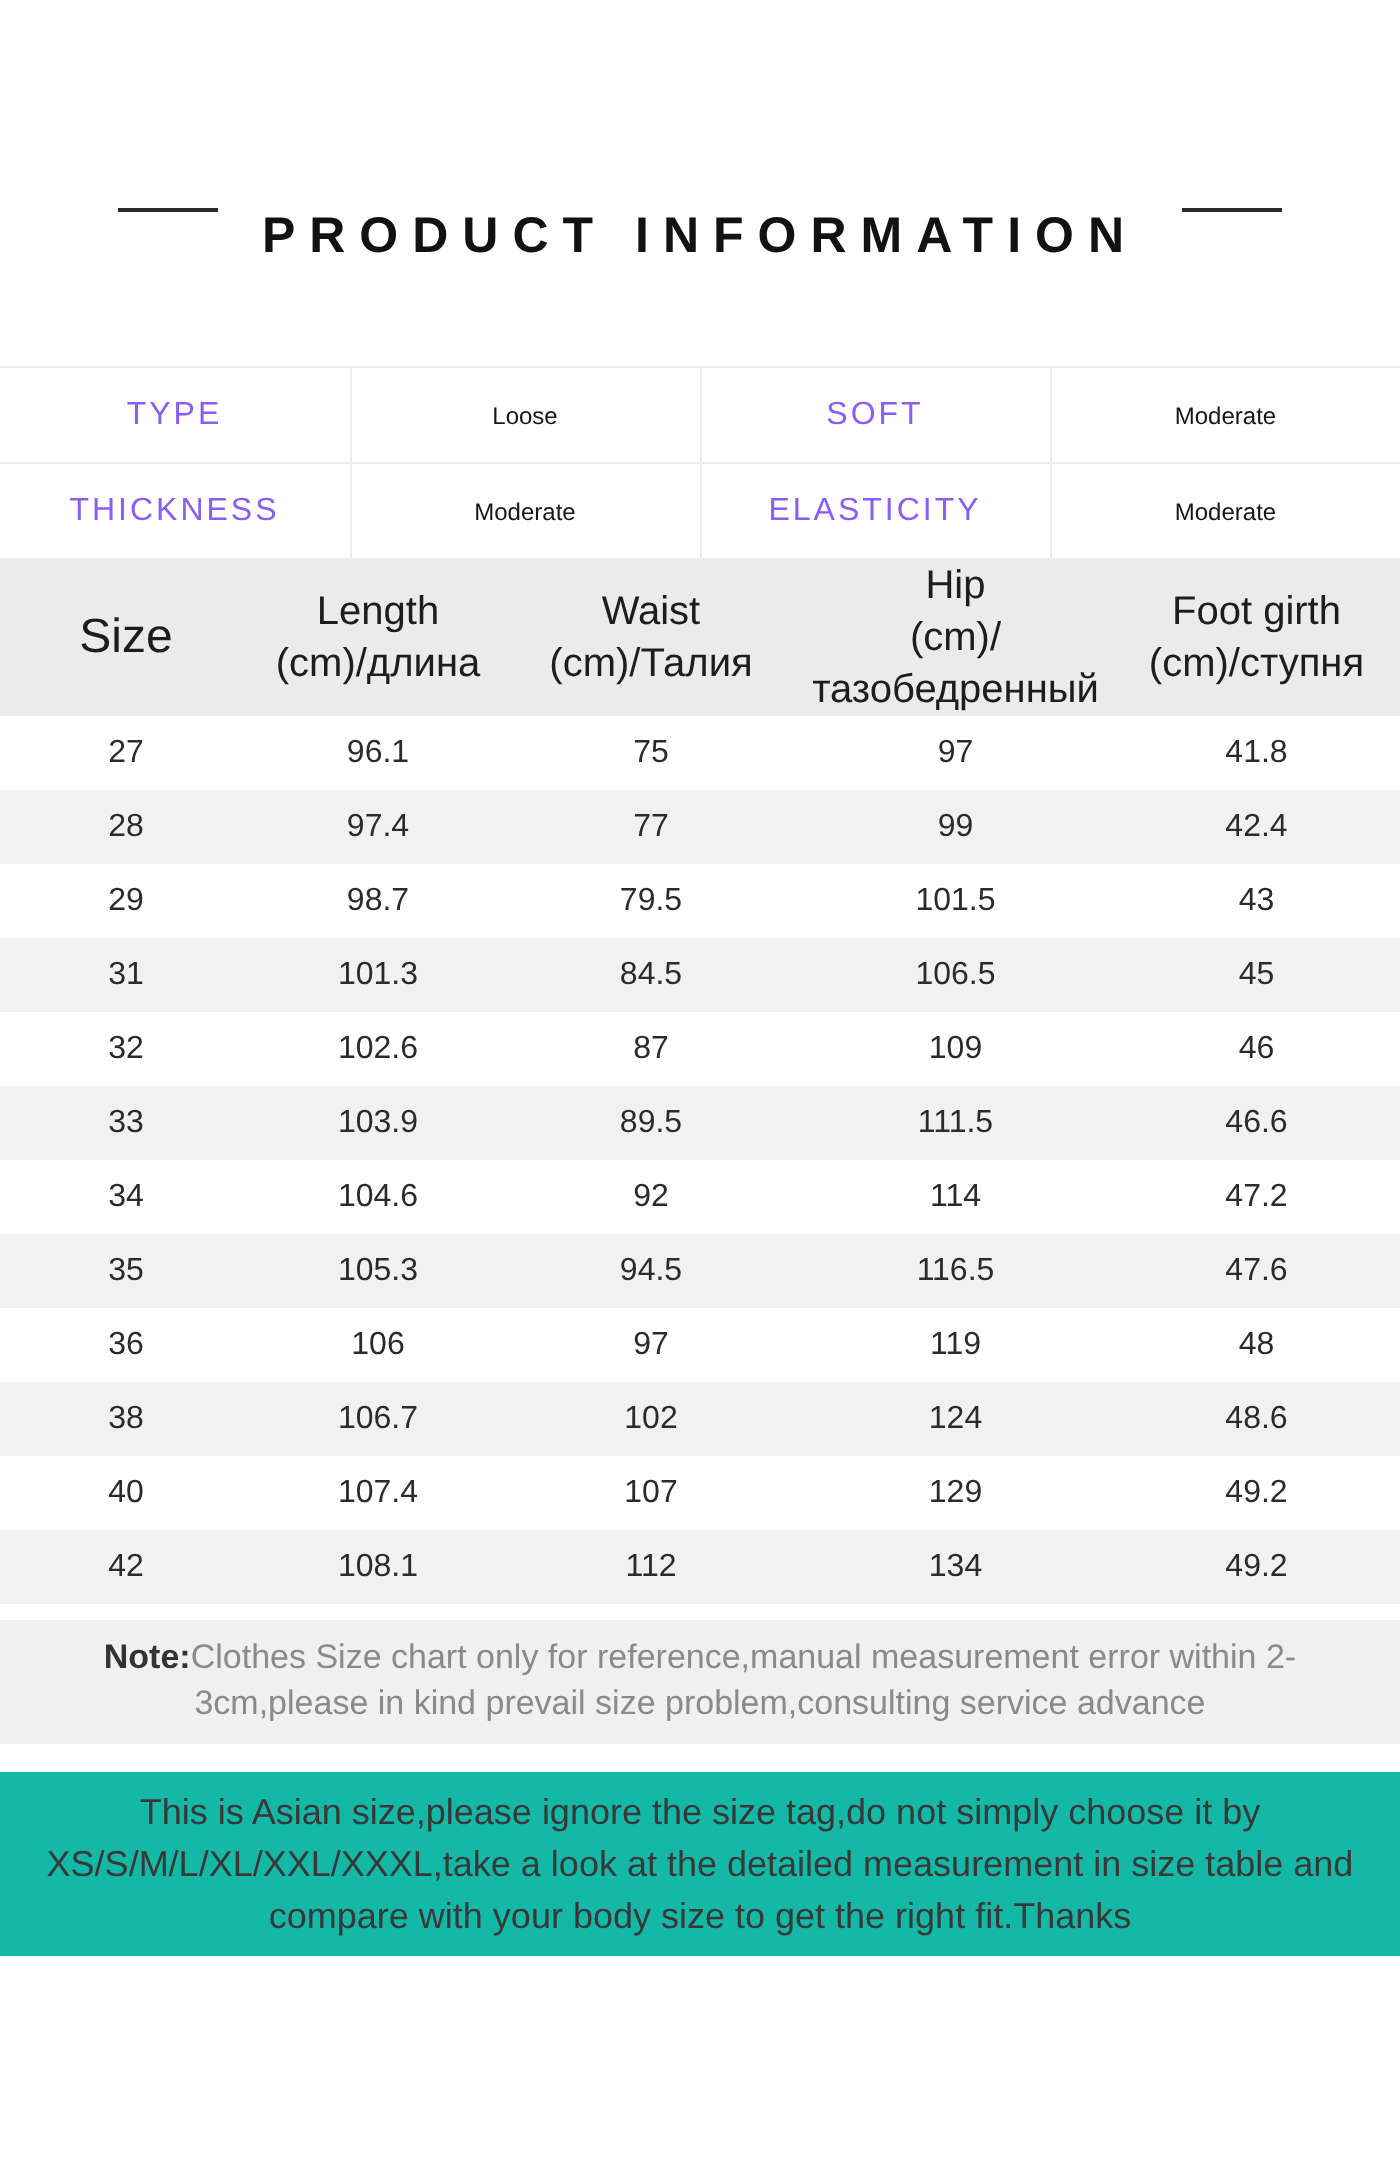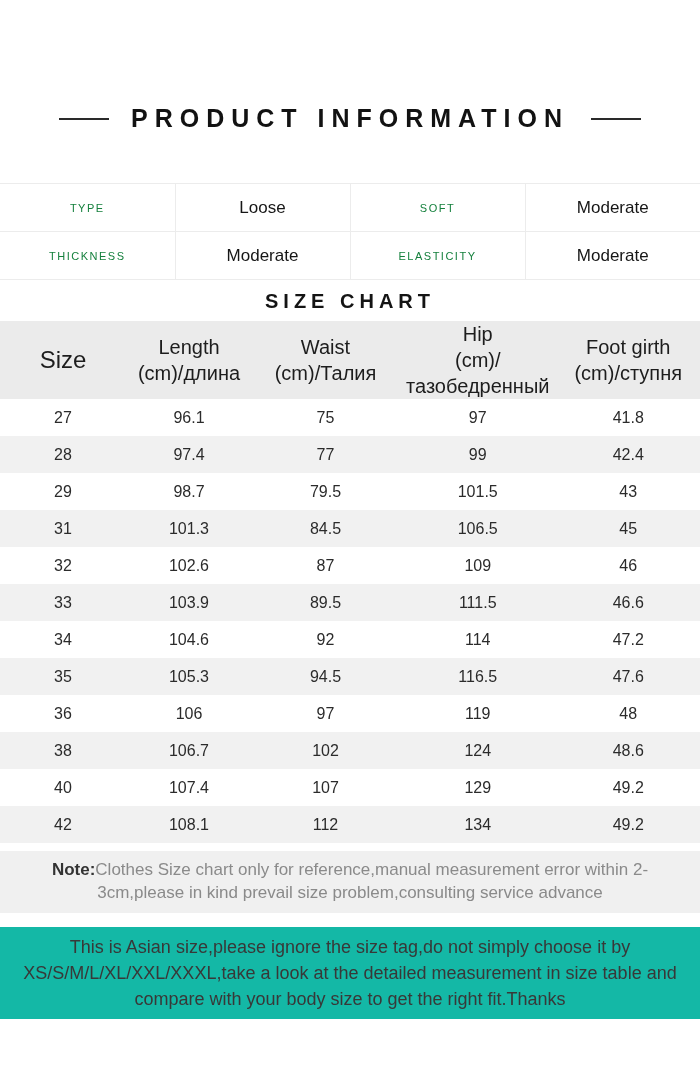--- a/index.html
+++ b/index.html
@@ -9,21 +9,21 @@
     min-height: 1088px;
     font-family: "Liberation Sans", "DejaVu Sans", sans-serif;
     color: #222222;
   }
   .page { width: 700px; }
 
   
   .title-row {
     margin-top: 104px;
     display: flex;
-    align-items: center;
+    align-items: flex-start;
     justify-content: center;
     gap: 22px;
   }
   .title-line { width: 50px; height: 2px; background: #2a2a2a; }
   .title-text {
     font-size: 25px;
     font-weight: bold;
     letter-spacing: 7px;
     color: #121212;
     white-space: nowrap;
@@ -38,22 +38,22 @@
   }
   .spec-table td {
     width: 25%;
     height: 48px;
     text-align: center;
     vertical-align: middle;
     border: 1px solid #ececec;
   }
   .spec-table td:first-child { border-left: none; }
   .spec-table td:last-child { border-right: none; }
-  .spec-label { color: #15803d; font-size: 11px; letter-spacing: 1.5px; }
-  .spec-value { color: #161616; font-size: 17px; }
+  .spec-label { color: #8b5cf6; font-size: 16px; letter-spacing: 1.5px; }
+  .spec-value { color: #161616; font-size: 12px; }
 
   
   .size-chart-heading {
     text-align: center;
     font-size: 20px;
     font-weight: 600;
     letter-spacing: 5px;
     color: #141414;
     margin: 10px 0 8px 0;
   }
@@ -131,21 +131,20 @@
       </tr>
       <tr>
         <td class="spec-label">THICKNESS</td>
         <td class="spec-value">Moderate</td>
         <td class="spec-label">ELASTICITY</td>
         <td class="spec-value">Moderate</td>
       </tr>
     </tbody>
   </table>
 
-  <div class="size-chart-heading">SIZE CHART</div>
 
   <table class="size-table">
     <colgroup>
       <col class="col-size">
         <col class="col-length">
         <col class="col-waist">
         <col class="col-hip">
         <col class="col-foot">
     </colgroup>
     <thead>

